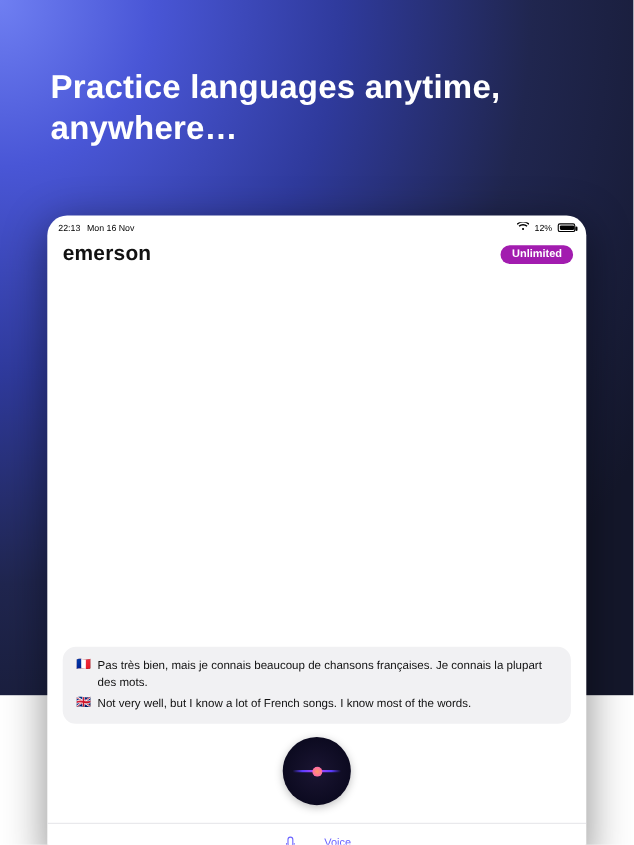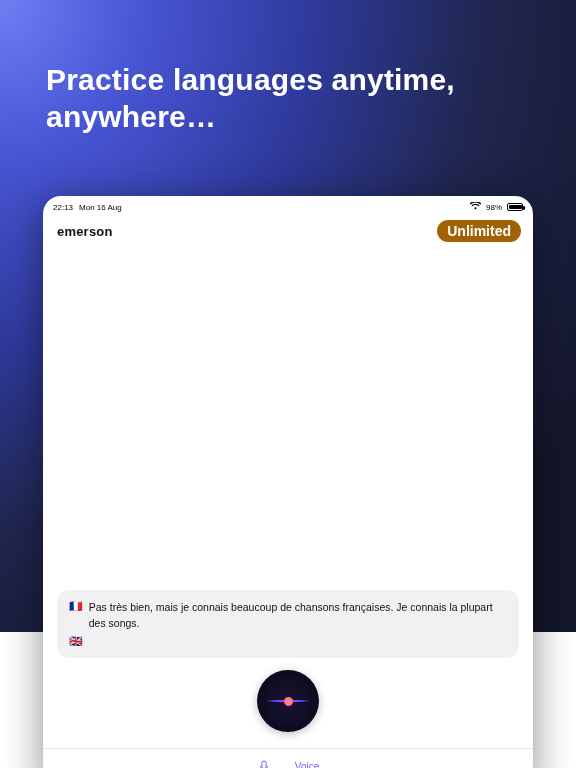--- a/index.html
+++ b/index.html
@@ -30,23 +30,23 @@
   .battery {
     width: 16px; height: 8px; border: 1px solid #000; border-radius: 2px; position: relative;
     display: inline-block;
   }
   .battery::after { content:""; position:absolute; right:-3px; top:2px; width:2px; height:4px; background:#000; border-radius:1px;}
   .battery .fill { position:absolute; left:1px; top:1px; bottom:1px; width: 90%; background:#000; border-radius:1px;}
   .appheader {
     display: flex; align-items: center; justify-content: space-between;
     padding: 6px 12px 6px 14px;
   }
-  .appname { font-weight: 800; font-size: 13px; letter-spacing: 0.2px; color:#111; }
+  .appname { font-weight: 800; font-size: 19px; letter-spacing: 0.2px; color:#111; }
   .pill {
-    background: #a16207; color: #fff; font-size: 14px; font-weight: 600;
+    background: #a21caf; color: #fff; font-size: 10px; font-weight: 600;
     padding: 3px 10px; border-radius: 999px;
   }
   .chatArea { position: absolute; left:0; right:0; bottom: 0; }
   .bubble {
     margin: 0 14px 12px 14px;
     background: #f1f1f3; border-radius: 12px; padding: 10px 12px;
     font-size: 10.5px; line-height: 1.45; color: #111;
   }
   .bubble .row { display:flex; gap:6px; align-items:flex-start; }
   .bubble .row + .row { margin-top: 4px; }
@@ -77,49 +77,50 @@
 
 <div class="bg">
 
   <div class="headline">Practice languages anytime, anywhere…</div>
 
   <div class="device">
 
     <div class="statusbar">
       <div class="left">
         <span>22:13</span>
-        <span>Mon 16 Aug</span>
+        <span>Mon 16 Nov</span>
       </div>
       <div class="right">
         <span>
           <svg width="11" height="8" viewBox="0 0 11 8">
               <path d="M5.5 7.2a1 1 0 100-2 1 1 0 000 2zM2.3 4.2a4.6 4.6 0 016.4 0l.9-.9a5.9 5.9 0 00-8.2 0l.9.9zM.5 2.4a7.2 7.2 0 0110 0l.9-.9a8.5 8.5 0 00-11.8 0l.9.9z" fill="#000"></path>
             </svg>
         </span>
-        <span>98%</span>
+        <span>12%</span>
         <span class="battery">
             <span class="fill"></span>
           </span>
       </div>
     </div>
 
     <div class="appheader">
       <div class="appname">emerson</div>
       <div class="pill">Unlimited</div>
     </div>
 
     <div class="chatArea">
 
       <div class="bubble">
         <div class="row">
           <span class="flag">🇫🇷</span>
-          <span>Pas très bien, mais je connais beaucoup de chansons françaises. Je connais la plupart des songs.</span>
+          <span>Pas très bien, mais je connais beaucoup de chansons françaises. Je connais la plupart des mots.</span>
         </div>
         <div class="row">
           <span class="flag">🇬🇧</span>
+          <span>Not very well, but I know a lot of French songs. I know most of the words.</span>
         </div>
       </div>
 
       <div class="micwrap">
         <div class="mic">
           <div class="wave">
             <span class="w1"></span>
             <span class="dot"></span>
           </div>
         </div>

